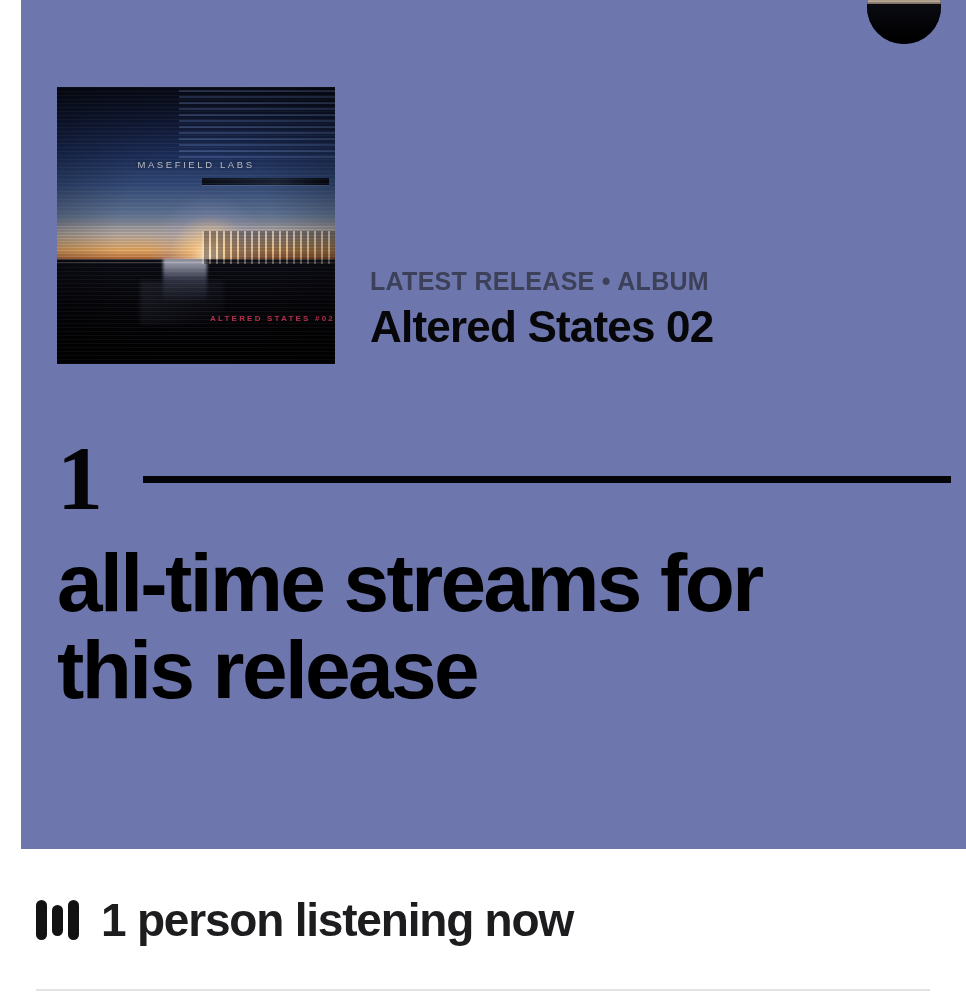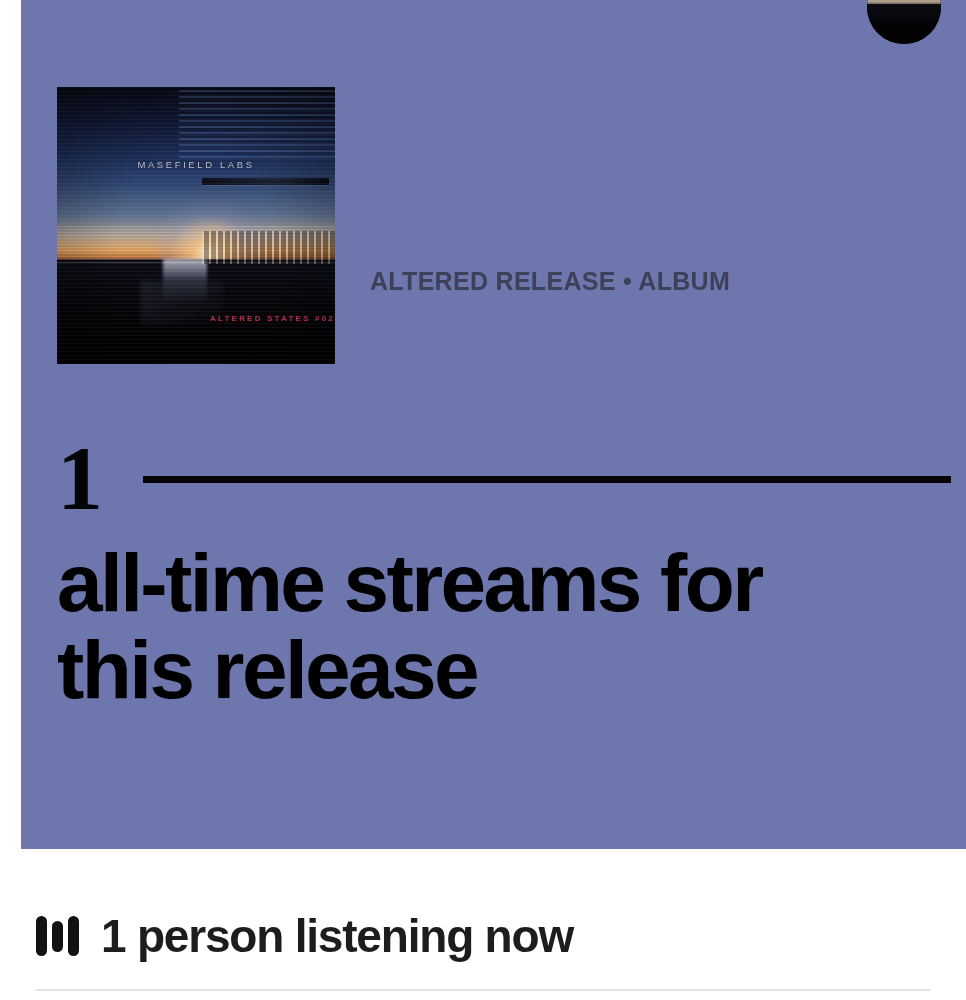--- a/index.html
+++ b/index.html
@@ -244,21 +244,21 @@
     position: absolute;
     left: 0;
     top: 849px;
     width: 966px;
     height: 151px;
     background: #ffffff;
   }
   .live-row {
     position: absolute;
     left: 36px;
-    top: 64px;
+    top: 48px;
     display: flex;
     align-items: center;
     gap: 22px;
   }
   .eq-icon {
     display: flex;
     align-items: center;
     gap: 5px;
     height: 44px;
   }
@@ -314,21 +314,22 @@
         <div class="streaks-horizon"></div>
         <div class="streaks-right"></div>
         <div class="streaks"></div>
         <div class="vignette"></div>
         <div class="label-top">MASEFIELD LABS</div>
         <div class="label-bottom">ALTERED STATES #02</div>
       </div>
     </div>
 
     <div class="release-meta">
-      <div class="eyebrow">ALTERED RELEASE • ALBUM</div>
+      <div class="eyebrow">LATEST RELEASE • ALBUM</div>
+      <div class="release-title">Altered States 02</div>
     </div>
 
     <div class="stat-row">
       <div class="stat-number">1</div>
       <div class="stat-rule"></div>
     </div>
 
     <div class="stat-caption">all-time streams for this release</div>
   </div>
 

